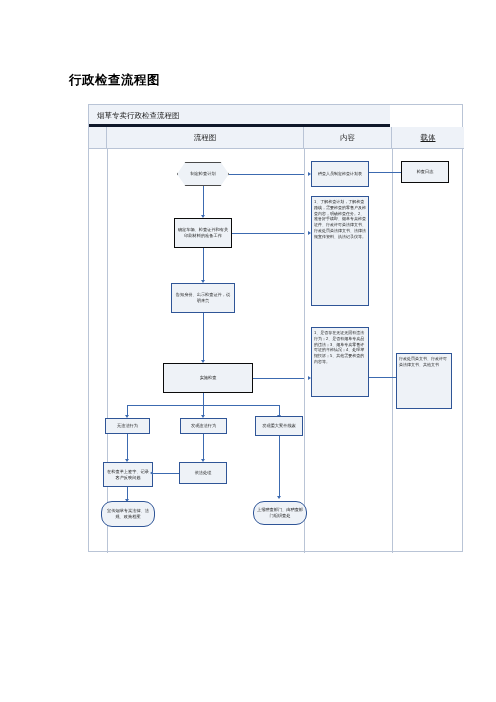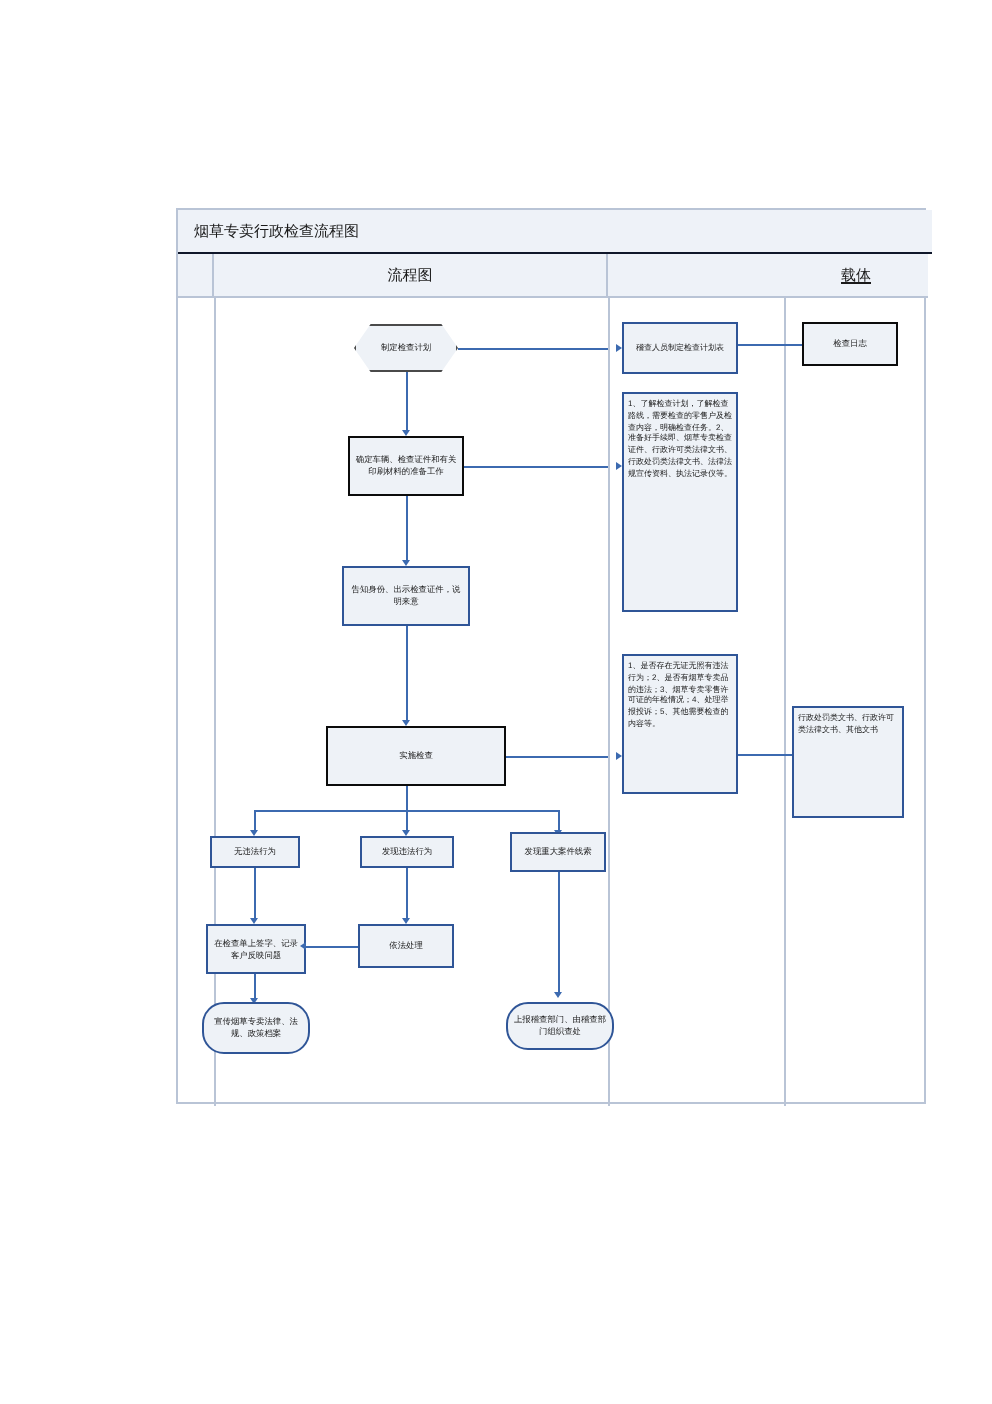--- a/index.html
+++ b/index.html
@@ -19,22 +19,22 @@
   }
 
   
   .tbl {
     position:absolute; left:88px; top:104px;
     width:375px; height:448px;
     border:1px solid #b9c4d6;
     background:#fff;
   }
   .tbl-caption {
-    position:absolute; left:0; top:0; width:377px; height:22px;
-    border-bottom:1px solid #0f172a;
+    position:absolute; left:0; top:0; width:301px; height:22px;
+    border-bottom:3px solid #0f172a;
     background:#eef2f8;
     font-size:7.5px; color:#1a1a1a;
     padding:6px 0 0 8px;
     white-space:nowrap;
   }
   .hdr-row {
     position:absolute; left:0; top:22px; width:375px; height:22px;
     border-bottom:1px solid #b9c4d6;
     background:#eef2f8;
   }
@@ -112,28 +112,30 @@
     border-bottom:2.6px solid transparent;
     border-left:3.6px solid #3c6ab0;
     border-right:none;
   }
 </style>
 </head>
 <body>
 
 <div class="page">
 
+  <div class="doc-title">行政检查流程图</div>
 
   <div class="tbl">
 
     <div class="tbl-caption">烟草专卖行政检查流程图</div>
 
     <div class="hdr-row">
       <div class="hdr-gutter"></div>
       <div class="hdr-cell hdr-flow">流程图</div>
+      <div class="hdr-cell hdr-content">内容</div>
       <div class="hdr-cell hdr-media">载体</div>
     </div>
 
     <div class="colsep c0"></div>
     <div class="colsep c1"></div>
     <div class="colsep c2"></div>
 
     <div class="node hex" style="left:88px; top:57px; width:52px; height:24px;">制定检查计划</div>
 
     <div class="ln v" style="left:114px; top:81px; height:29px;"></div>

